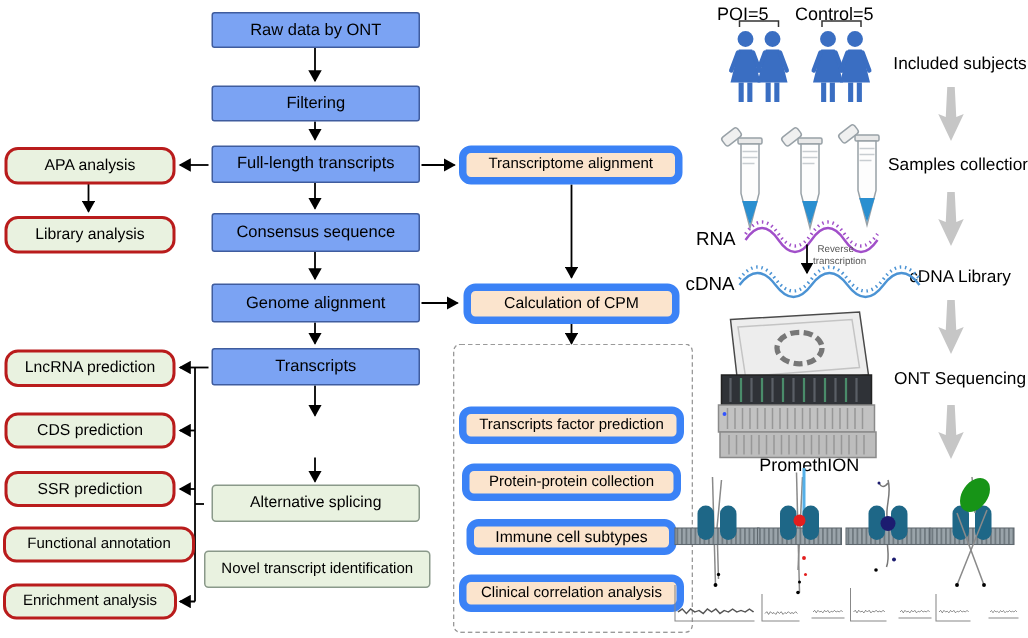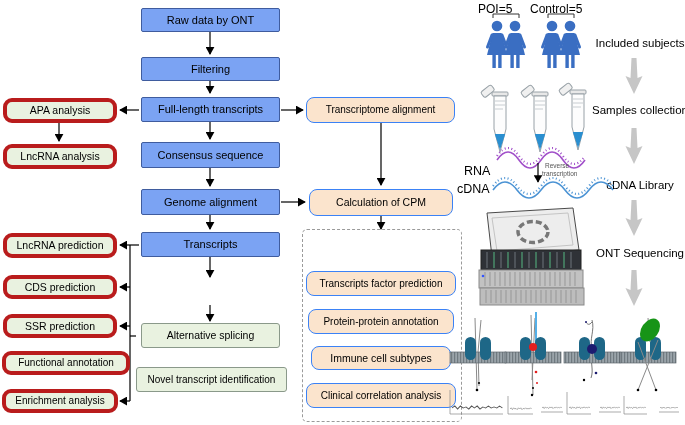--- a/index.html
+++ b/index.html
@@ -3,22 +3,22 @@
 <meta charset="utf-8">
 <style>
   html,body{margin:0;padding:0;background:#fff;}
   #canvas{position:relative;width:685px;height:425px;background:#fff;overflow:hidden;
           font-family:"Liberation Sans","DejaVu Sans",sans-serif;color:#000;padding-left:24px;}
   svg{position:absolute;left:0;top:0;}
   .bx{position:absolute;box-sizing:border-box;display:flex;align-items:center;justify-content:center;
       white-space:nowrap;line-height:1;font-size:10.5px;}
   .blue  {background:#7ba3f3;border:1px solid #3f5c9e;border-radius:2px;font-size:11px;}
   .greenc{background:#e9f2e0;border:1px solid #8a998a;border-radius:3px;margin-top:43px;}
-  .greenr{background:#e9f2e0;border:4px solid #b91c1c;border-radius:9px;}
-  .orange{background:#fbe4cd;border:1px solid #3b82f6;border-radius:8px;}
+  .greenr{background:#e9f2e0;border:2px solid #b91c1c;border-radius:9px;}
+  .orange{background:#fbe4cd;border:5px solid #3b82f6;border-radius:8px;}
   .dashed{position:absolute;left:302px;top:229px;width:158px;height:191px;
           border:1.3px dashed #9a9a9a;border-radius:5px;}
   .lbl{position:absolute;font-size:11.5px;text-align:center;white-space:nowrap;}
   .cohort{position:absolute;font-size:12px;text-align:left;white-space:nowrap;}
   .mol{position:absolute;font-size:12.5px;white-space:nowrap;}
 </style>
 </head>
 <body>
 
 <div id="canvas">
@@ -59,43 +59,44 @@
   <div class="bx blue" style="left:141px;top:57px;width:139px;height:24px">Filtering</div>
   <div class="bx blue" style="left:141px;top:97px;width:139px;height:25px">Full-length transcripts</div>
   <div class="bx blue" style="left:141px;top:142px;width:139px;height:26px">Consensus sequence</div>
   <div class="bx blue" style="left:141px;top:189px;width:139px;height:26px">Genome alignment</div>
   <div class="bx blue" style="left:141px;top:232px;width:139px;height:25px">Transcripts</div>
 
   <div class="bx greenc" style="left:141px;top:280px;width:139px;height:25px">Alternative splicing</div>
   <div class="bx greenc" style="left:136px;top:324px;width:151px;height:25px;font-size:10px">Novel transcript identification</div>
 
   <div class="bx greenr" style="left:3px;top:98px;width:114px;height:25px">APA analysis</div>
-  <div class="bx greenr" style="left:3px;top:144px;width:114px;height:25px">LncRNA analysis</div>
+  <div class="bx greenr" style="left:3px;top:144px;width:114px;height:25px">Library analysis</div>
   <div class="bx greenr" style="left:3px;top:233px;width:114px;height:25px">LncRNA prediction</div>
   <div class="bx greenr" style="left:3px;top:275px;width:114px;height:24px">CDS prediction</div>
   <div class="bx greenr" style="left:3px;top:314px;width:114px;height:24px">SSR prediction</div>
   <div class="bx greenr" style="left:2px;top:351px;width:128px;height:24px;font-size:10px">Functional annotation</div>
   <div class="bx greenr" style="left:2px;top:389px;width:116px;height:24px;font-size:10px">Enrichment analysis</div>
 
   <div class="bx orange" style="left:306px;top:97px;width:149px;height:26px;font-size:10px">Transcriptome alignment</div>
   <div class="bx orange" style="left:309px;top:189px;width:144px;height:27px">Calculation of CPM</div>
 
   <div class="bx orange" style="left:306px;top:271px;width:150px;height:25px;font-size:10px">Transcripts factor prediction</div>
-  <div class="bx orange" style="left:308px;top:309px;width:146px;height:25px;font-size:10px">Protein-protein annotation</div>
+  <div class="bx orange" style="left:308px;top:309px;width:146px;height:25px;font-size:10px">Protein-protein collection</div>
   <div class="bx orange" style="left:311px;top:346px;width:140px;height:24px">Immune cell subtypes</div>
   <div class="bx orange" style="left:306px;top:383px;width:150px;height:25px;font-size:10px">Clinical correlation analysis</div>
 
   <div class="cohort" style="left:478px;top:2px;width:60px">POI=5</div>
   <div class="cohort" style="left:530px;top:2px;width:66px">Control=5</div>
   <div class="lbl" style="left:590px;top:37px;width:100px">Included subjects</div>
   <div class="lbl" style="left:588px;top:104px;width:104px">Samples collection</div>
   <div class="lbl" style="left:590px;top:179px;width:100px">cDNA Library</div>
   <div class="lbl" style="left:588px;top:247px;width:104px">ONT Sequencing</div>
-  <div class="mol" style="left:464px;top:164px">RNA</div>
+  <div class="mol" style="left:464px;top:152px">RNA</div>
   <div class="mol" style="left:457px;top:182px">cDNA</div>
+  <div class="lbl" style="left:492px;top:303px;width:95px;font-size:12px">PromethION</div>
 
   <svg width="240" height="425" style="left:445px">
     <defs>
       <pattern id="membPat" width="3" height="11" patternUnits="userSpaceOnUse">
         <rect width="3" height="11" fill="#9aa4aa"></rect>
           <rect width="1.2" height="11" fill="#707a80"></rect>
       </pattern>
       <g id="person" fill="#3a6ec2">
         <circle cx="0" cy="6" r="5.3"></circle>
         <path d="M-4.5,13 L4.5,13 L10,35 L-10,35 Z"></path>

